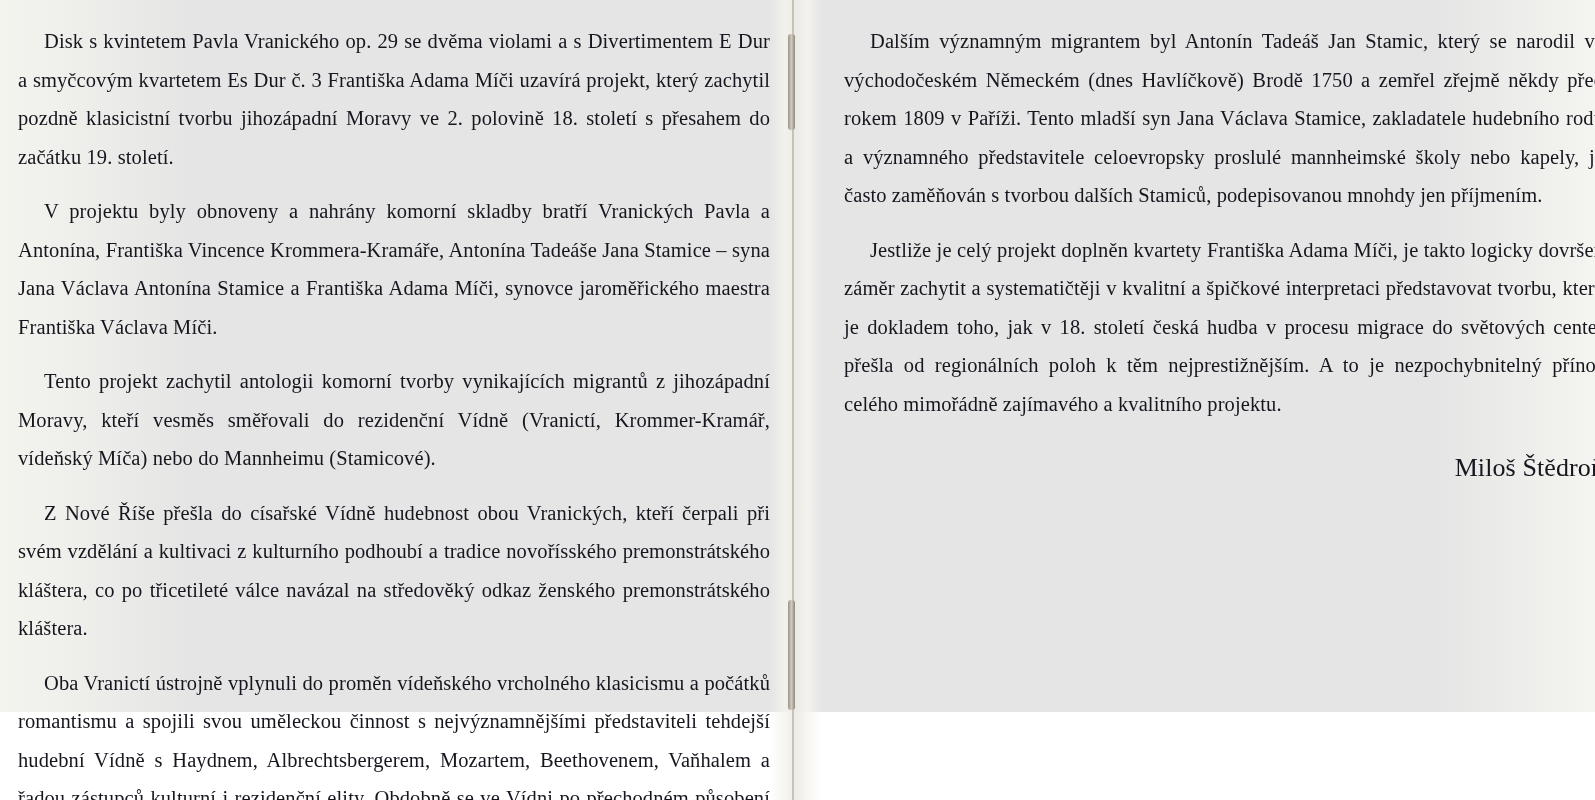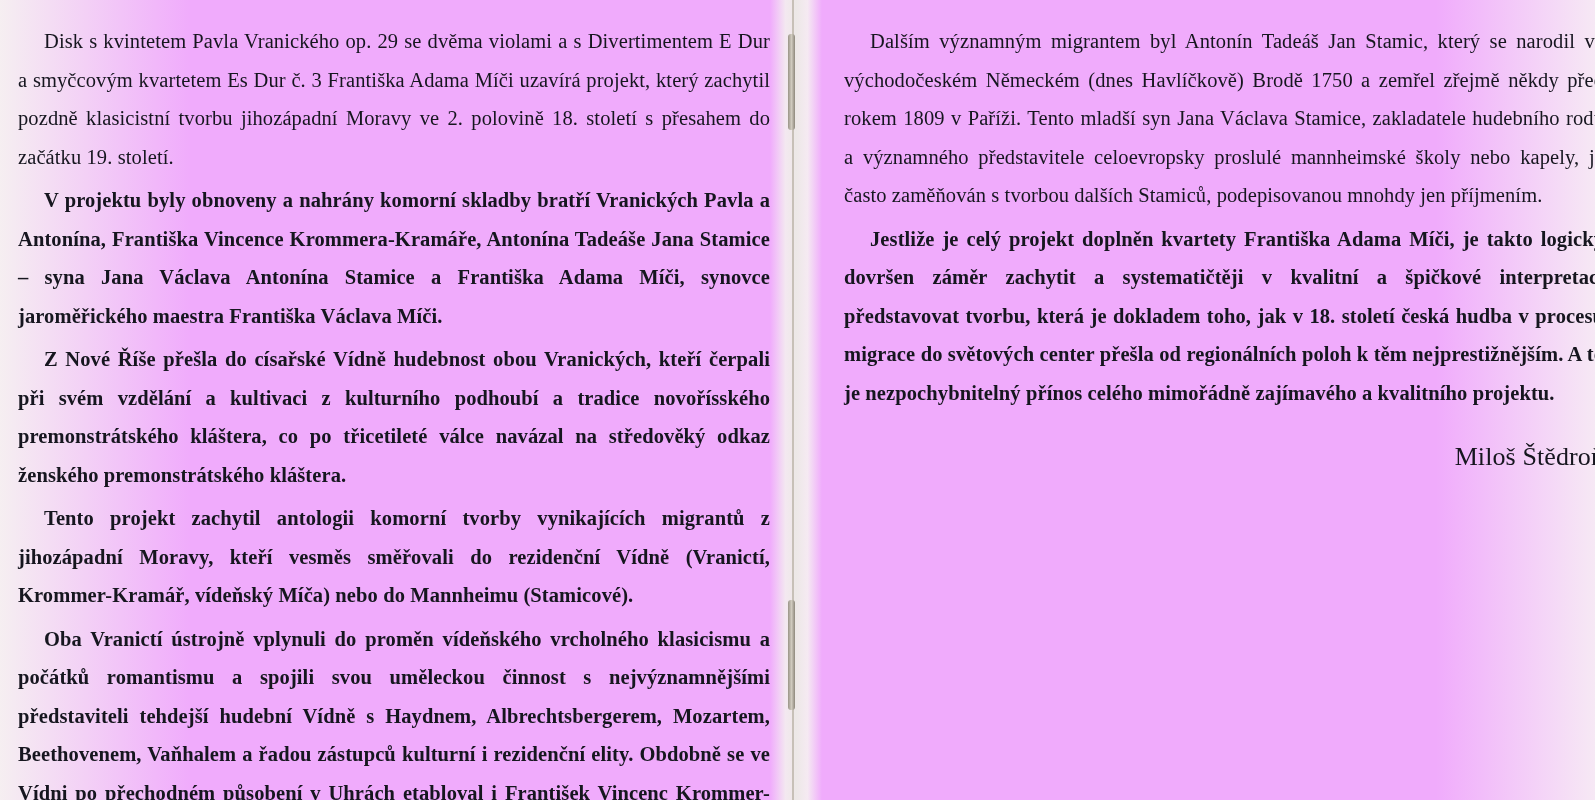--- a/index.html
+++ b/index.html
@@ -10,22 +10,22 @@
   body {
     width: 1595px;
     height: 800px;
     overflow: hidden;
     font-family: "Liberation Serif", serif;
     color: #1a1a22;
   }
   #page {
     position: relative;
     width: 1595px;
-    height: 800px;
-    background: #f0abfc;
+    height: 712px;
+    background: #e5e5e5;
   }
 
   
   #page::before {
     content: "";
     position: absolute;
     inset: 0;
     background:
       linear-gradient(90deg, rgba(246,246,240,0.9) 0%, rgba(255,255,255,0) 12%),
       linear-gradient(270deg, rgba(248,248,243,0.8) 0%, rgba(255,255,255,0) 10%);
@@ -50,22 +50,21 @@
     margin: 0;
     font-size: 20.5px;
     line-height: 38.5px;
     text-align: justify;
     text-justify: inter-word;
     text-indent: 26px;
     letter-spacing: 0.1px;
     color: #16161f;
   }
   p.para + p.para {
-    margin-top: 5px;
-    font-weight: bold;
+    margin-top: 16px;
   }
 
   .signature {
     margin-top: 26px;
     font-size: 26px;
     line-height: 38.5px;
     text-align: right;
     color: #16161f;
     letter-spacing: 0.1px;
   }
@@ -104,22 +103,22 @@
   #gutter .spine-line.l1 { top: 0px;   height: 800px; }
 </style>
 </head>
 <body>
 
 <div id="page">
 
   <div class="column col-left">
     <p class="para">Disk s kvintetem Pavla Vranického op. 29 se dvěma violami a s Divertimentem E Dur a smyčcovým kvartetem Es Dur č. 3 Františka Adama Míči uzavírá projekt, který zachytil pozdně klasicistní tvorbu jihozápadní Moravy ve 2. polovině 18. století s přesahem do začátku 19. století.</p>
     <p class="para">V projektu byly obnoveny a nahrány komorní skladby bratří Vranických Pavla a Antonína, Františka Vincence Krommera-Kramáře, Antonína Tadeáše Jana Stamice – syna Jana Václava Antonína Stamice a Františka Adama Míči, synovce jaroměřického maestra Františka Václava Míči.</p>
+    <p class="para">Tento projekt zachytil antologii komorní tvorby vynikajících migrantů z jihozápadní Moravy, kteří vesměs směřovali do rezidenční Vídně (Vranictí, Krommer-Kramář, vídeňský Míča) nebo do Mannheimu (Stamicové).</p>
     <p class="para">Z Nové Říše přešla do císařské Vídně hudebnost obou Vranických, kteří čerpali při svém vzdělání a kultivaci z kulturního podhoubí a tradice novořísského premonstrátského kláštera, co po třicetileté válce navázal na středověký odkaz ženského premonstrátského kláštera.</p>
-    <p class="para">Tento projekt zachytil antologii komorní tvorby vynikajících migrantů z jihozápadní Moravy, kteří vesměs směřovali do rezidenční Vídně (Vranictí, Krommer-Kramář, vídeňský Míča) nebo do Mannheimu (Stamicové).</p>
     <p class="para">Oba Vranictí ústrojně vplynuli do proměn vídeňského vrcholného klasicismu a počátků romantismu a spojili svou uměleckou činnost s nejvýznamnějšími představiteli tehdejší hudební Vídně s Haydnem, Albrechtsbergerem, Mozartem, Beethovenem, Vaňhalem a řadou zástupců kulturní i rezidenční elity. Obdobně se ve Vídni po přechodném působení v Uhrách etabloval i František Vincenc Krommer-Kramář, který se stal po smrti Leopolda Koželuha dvorním skladatelem. Své rodiště Kamenici u Třebíče nikdy nepřestal sledovat a rodný kraj ještě dva roky před smrtí navštívil (1829).</p>
   </div>
 
   <div id="gutter">
     <div class="spine-line l1"></div>
     <div class="staple s1"></div>
     <div class="staple s2"></div>
   </div>
 
   <div class="column col-right">

